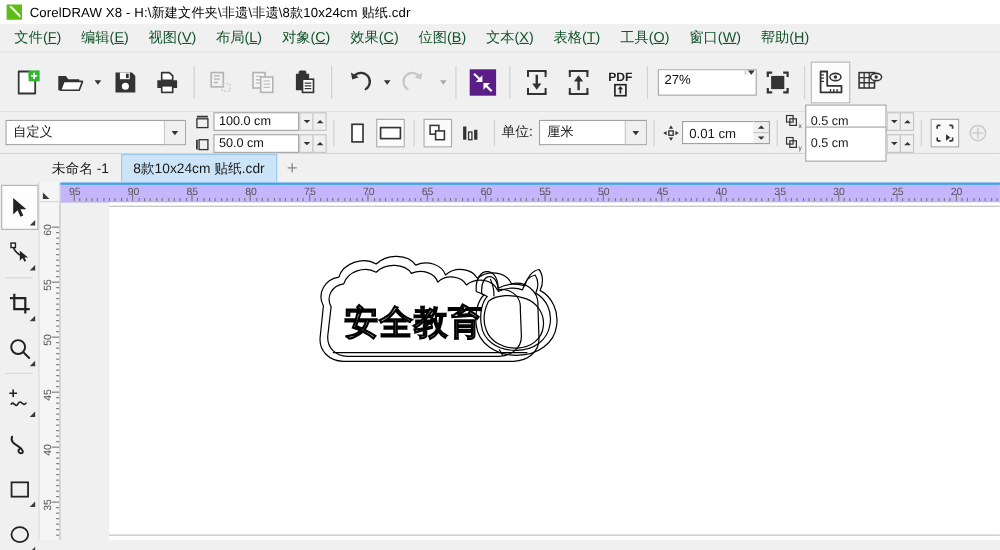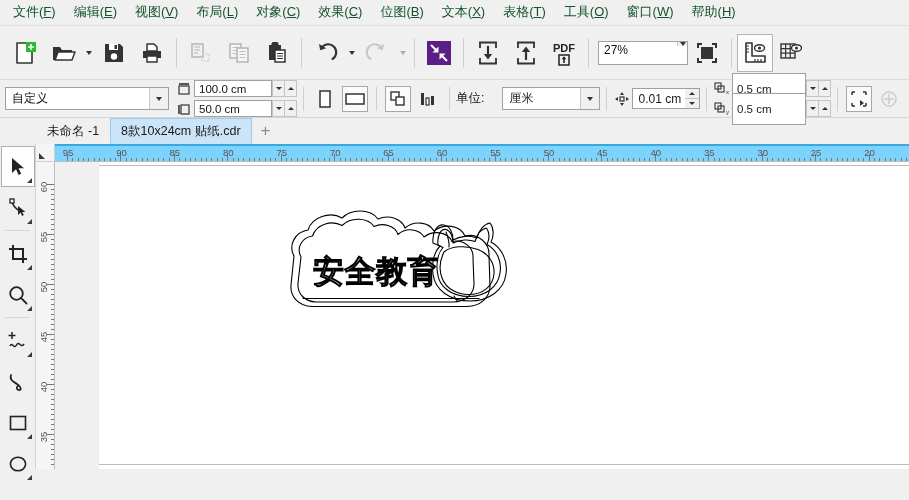--- a/index.html
+++ b/index.html
@@ -270,21 +270,21 @@
   .pb-btn.disabled { opacity: 0.35; }
   .pb-sep {
     width: 1px; height: 24px;
     background: #cfcfcf;
     margin: 0 6px;
     flex: 0 0 auto;
   }
   .pb-label {
     font-size: 12.5px;
     color: #1a1a1a;
-    margin-right: 18px;
+    margin-right: 6px;
     white-space: nowrap;
     flex: 0 0 auto;
   }
   .field-2 {
     width: 74px; height: 32px;
     border: 1px solid #a0a0a0;
     background: #fff;
     box-sizing: border-box;
     display: flex; align-items: center;
   }
@@ -400,21 +400,21 @@
   .ruler-corner::after {
     content: "";
     position: absolute;
     left: 3px; bottom: 2px;
     width: 0; height: 0;
     border-left: 6px solid #3a3a3a;
     border-top: 6px solid transparent;
   }
   .hruler {
     flex: 1 1 auto;
-    background: #7dd3fc;
+    background: #c4b5fd;
     position: relative;
     border-bottom: 1px solid #bdbdbd;
     border-top: 2px solid #3aa8e0;
     box-sizing: border-box;
     overflow: hidden;
   }
   .hr-tick {
     position: absolute;
     bottom: 0;
     width: 1px;
@@ -484,20 +484,27 @@
     width: 260px;
     height: 125px;
   }
   .artwork svg { display: block; }
 </style>
 </head>
 <body>
 
 <div id="app">
 
+  <div class="titlebar">
+    <svg class="title-logo" viewBox="0 0 16 16">
+      <path d="M1 1 L15 1 L15 15 L1 15 Z" fill="#5fbb18"></path>
+      <path d="M3.2 2.6 L13.4 13.4 L13.4 10.3 L5.6 2.6 Z" fill="#ffffff"></path>
+    </svg>
+    <span class="title-text">CorelDRAW X8 - H:\新建文件夹\非遗\非遗\8款10x24cm 贴纸.cdr</span>
+  </div>
 
   <div class="menubar" id="menubar">
       <div class="menu-item"><span>文件</span><span class="mn-wrap">(<span class="mn">F</span>)</span></div>
       <div class="menu-item"><span>编辑</span><span class="mn-wrap">(<span class="mn">E</span>)</span></div>
       <div class="menu-item"><span>视图</span><span class="mn-wrap">(<span class="mn">V</span>)</span></div>
       <div class="menu-item"><span>布局</span><span class="mn-wrap">(<span class="mn">L</span>)</span></div>
       <div class="menu-item"><span>对象</span><span class="mn-wrap">(<span class="mn">C</span>)</span></div>
       <div class="menu-item"><span>效果</span><span class="mn-wrap">(<span class="mn">C</span>)</span></div>
       <div class="menu-item"><span>位图</span><span class="mn-wrap">(<span class="mn">B</span>)</span></div>
       <div class="menu-item"><span>文本</span><span class="mn-wrap">(<span class="mn">X</span>)</span></div>

